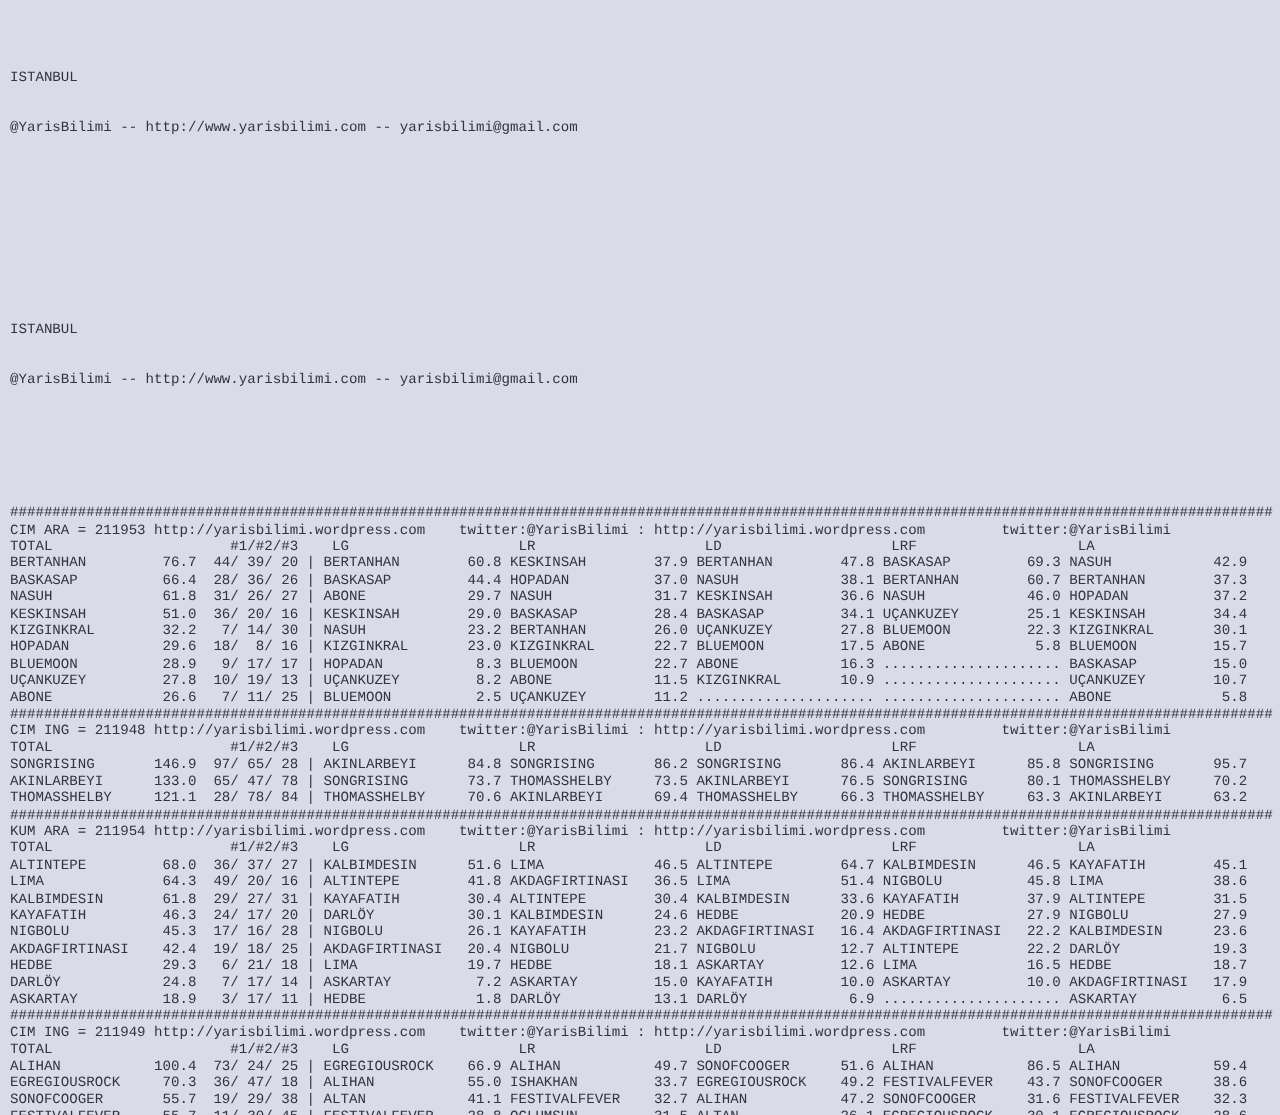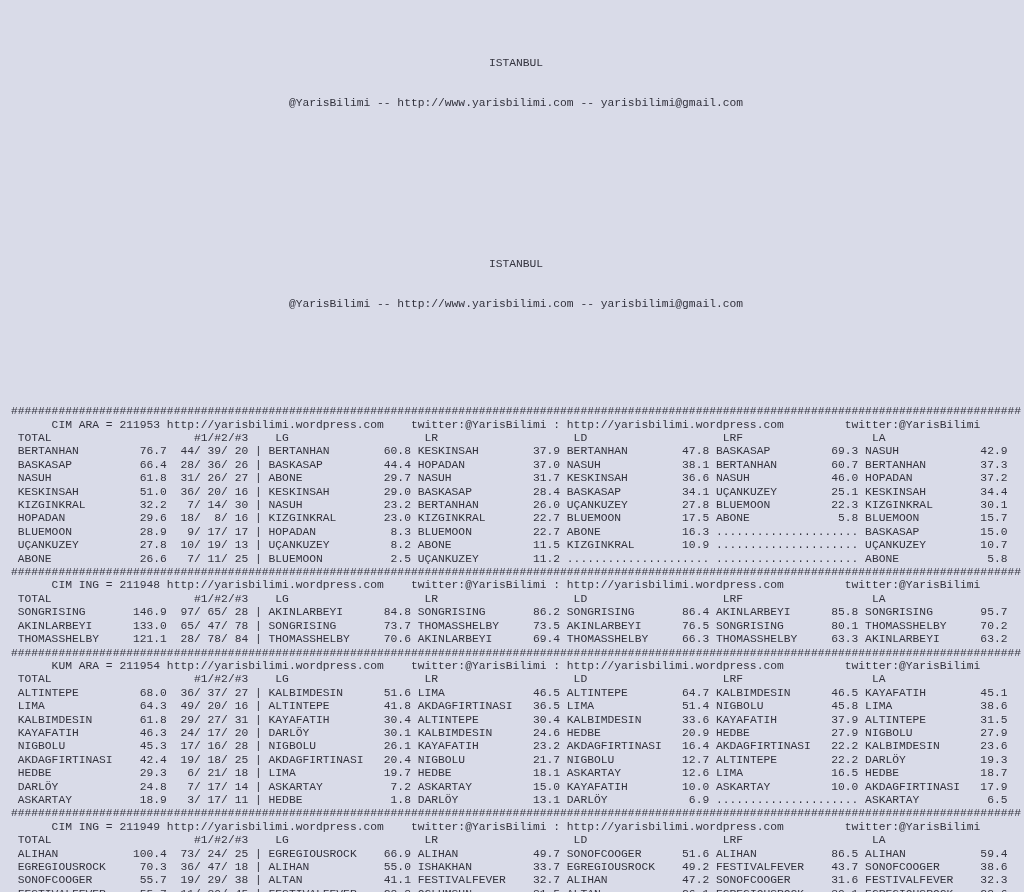--- a/index.html
+++ b/index.html
@@ -4,21 +4,21 @@
 <style>
   html,body{margin:0;padding:0;background:#d9dbe8;width:1024px;height:892px;overflow:hidden;}
   .doc{
     padding:3px 0 0 8px;
     font-family:"Liberation Mono","DejaVu Sans Mono",monospace;
     font-size:11.3px;
     line-height:13.4px;
     color:#33333e;
     white-space:pre;
   }
-  .ln{min-height:13.4px;white-space:pre;text-align:center;}
+  .ln{min-height:13.4px;white-space:pre;}
 </style>
 </head>
 <body>
 
 <div class="doc">
   <div>
     <div class="ln">ISTANBUL</div>
     <div class="ln">@YarisBilimi -- http://www.yarisbilimi.com -- yarisbilimi@gmail.com</div>
     <div class="ln">&nbsp;</div>
     <div class="ln">&nbsp;</div>

